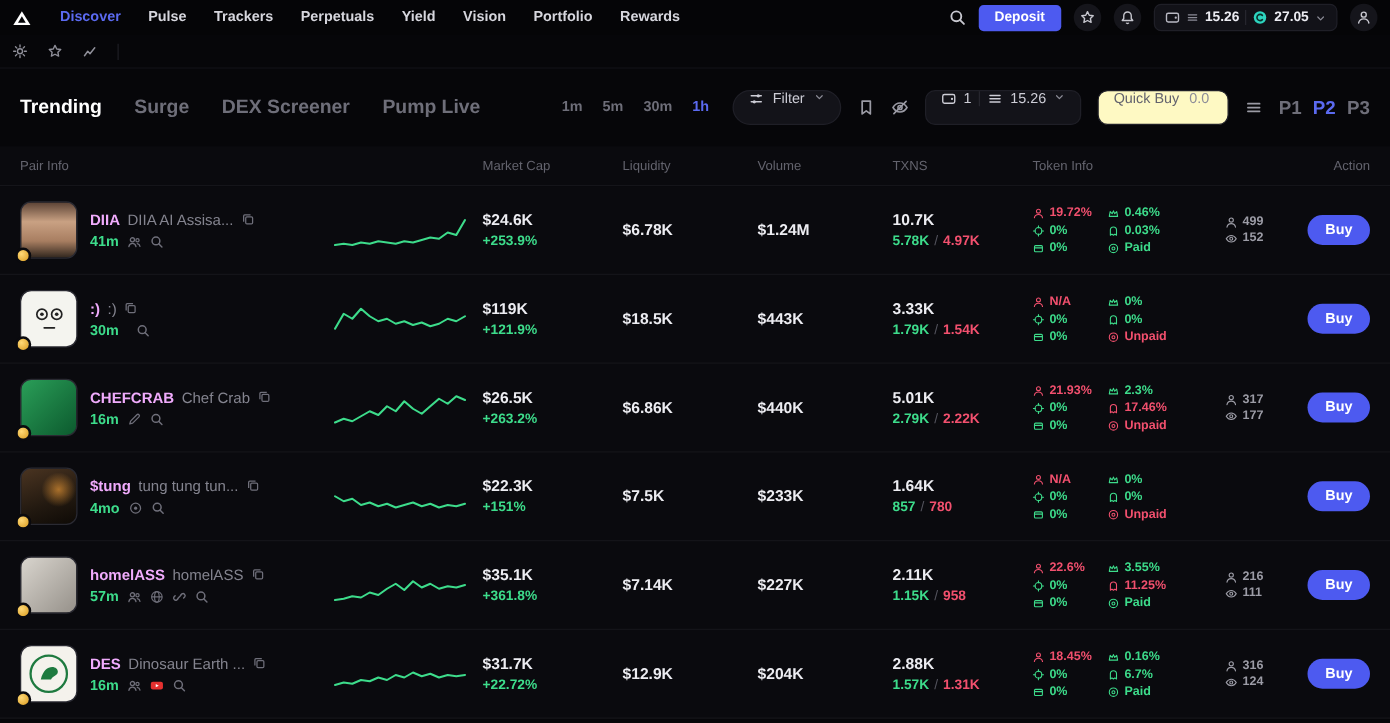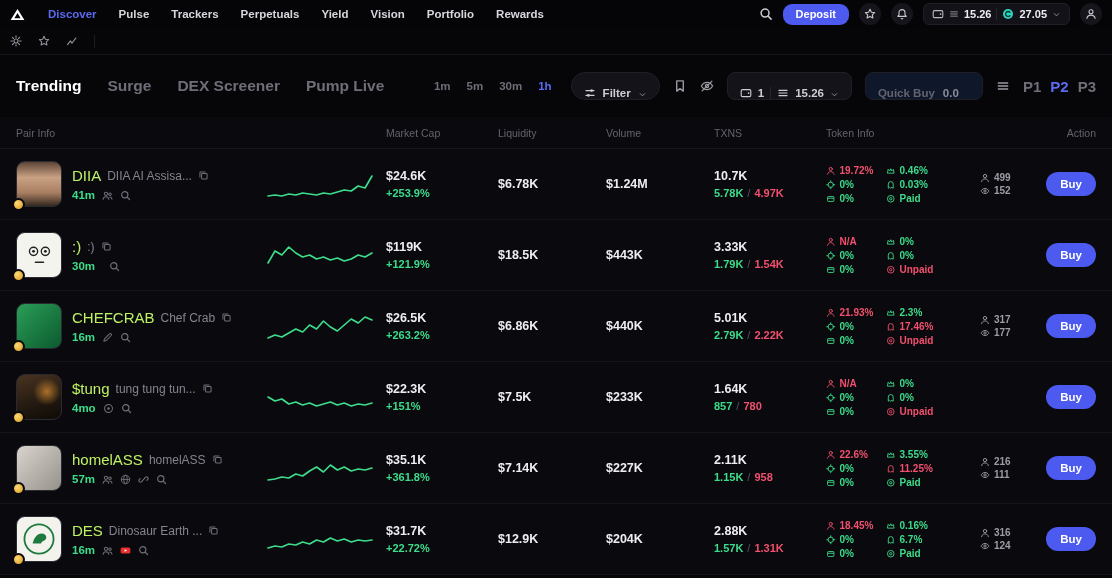--- a/index.html
+++ b/index.html
@@ -11,21 +11,21 @@
 
   .topbar{height:28px;display:flex;align-items:center;padding:0 10px;background:#050507}
   .brand{width:22px;display:flex;align-items:center;margin-right:16px;cursor:pointer}
   .brand svg{width:15px;height:13px}
   .nav{display:flex;gap:22px;align-items:center}
   .nav-item{font-size:11.5px;font-weight:600;color:#d6d6dd;cursor:pointer;white-space:nowrap}
   .nav-item.active{color:#5b6af0}
   .top-right{margin-left:auto;display:flex;align-items:center;gap:10px}
   .ticon{color:#c7c7cf;display:inline-flex;cursor:pointer}
   .ticon svg{width:14px;height:14px}
-  .deposit{background:var(--accent);color:#fff;border:none;border-radius:9px;height:21px;padding:0 13px;font-size:11px;font-weight:700;font-family:inherit;cursor:pointer}
+  .deposit{background:var(--accent);color:#fff;border:none;border-radius:4px;height:21px;padding:0 13px;font-size:11px;font-weight:700;font-family:inherit;cursor:pointer}
   .circ{width:22px;height:22px;border-radius:50%;background:#15151b;display:flex;align-items:center;justify-content:center;color:#c7c7cf;cursor:pointer;flex:none}
   .circ svg{width:12px;height:12px}
   .balance-pill{display:flex;align-items:center;gap:5px;background:#121218;border:1px solid #1f1f27;border-radius:6px;height:22px;padding:0 8px;font-size:11px;font-weight:700;color:#ececf2;cursor:pointer}
   .sep{width:1px;height:12px;background:#26262e}
   .balance-pill [data-icon="wallet"] svg{width:12px;height:12px;color:#b9b9c3}
   .balance-pill [data-icon="bars"] svg{width:10px;height:10px;color:#8b8b96}
   .balance-pill [data-icon="chevron"] svg{width:9px;height:9px;color:#8b8b96}
 
   .toolbar2{height:27px;display:flex;align-items:center;gap:16px;padding:0 10px;border-bottom:1px solid #131318;background:#060609}
   .toolbar2 .ticon{color:#8f8f99}
@@ -33,26 +33,26 @@
   .tb-sep{width:1px;height:13px;background:#1c1c23}
 
   .filterbar{height:62px;display:flex;align-items:center;padding:0 16px;background:#060609}
   .tabs{display:flex;gap:26px;align-items:center}
   .tab{font-size:15.5px;font-weight:600;color:#6e6e79;cursor:pointer;white-space:nowrap}
   .tab.active{color:#fff}
   .fright{margin-left:auto;display:flex;align-items:center;gap:13px}
   .tfs{display:flex;gap:4px;align-items:center}
   .tf{font-size:11.5px;font-weight:600;color:#6e6e79;padding:3px 6px;border-radius:6px;cursor:pointer}
   .tf.active{color:#5b6af0}
-  .pill{display:flex;align-items:flex-end;gap:7px;background:#131319;border:1px solid #1f1f27;border-radius:14px;height:28px;padding:0 12px;font-size:11.5px;font-weight:700;color:#cdcdd6;cursor:pointer;white-space:nowrap}
+  .pill{display:flex;align-items:flex-start;gap:7px;background:#131319;border:1px solid #1f1f27;border-radius:14px;height:28px;padding:0 12px;font-size:11.5px;font-weight:400;color:#cdcdd6;cursor:pointer;white-space:nowrap}
   .pill svg{width:12px;height:12px}
   .pill [data-icon="chevron"] svg{width:9px;height:9px;color:#8b8b96}
   .fright .ticon{color:#9a9aa4}
   .wallet-pill{border-radius:8px;gap:6px}
-  .qb{border-radius:8px;background:#0f172a;gap:8px;width:118px}
+  .qb{border-radius:8px;background:#fef9c3;gap:8px;width:105px}
   .qb-label{color:#63636e}
   .qb-value{color:#8e8e99}
   .blue{color:#5b6af0}
   .presets{display:flex;gap:9px}
   .preset{font-size:15px;font-weight:700;color:#6e6e79;cursor:pointer}
   .preset.active{color:#5b6af0}
 
   .thead{height:32px;display:flex;align-items:center;padding:0 16px;font-size:10.5px;color:#63636d;background:#0a0a0e;border-bottom:1px solid #15151a}
   .th{white-space:nowrap}
   .h-pair{width:370px}.h-mc{width:112px}.h-liq{width:108px}.h-vol{width:108px}.h-txns{width:112px}.h-info{flex:1}.h-action{width:76px;text-align:right}
@@ -65,21 +65,21 @@
   .avatar svg{width:40px;height:40px}
   .badge{position:absolute;left:-4px;bottom:-4px;width:13px;height:13px;border-radius:50%;background:radial-gradient(circle at 35% 35%,#ffd977,#d99a1e);border:2px solid #0a0a0e}
   .av-portrait{background:linear-gradient(180deg,#5d4436 0%,#c9a183 35%,#a87e61 70%,#33281f 100%)}
   .av-face{background:#f4f4ef}
   .av-crab{background:linear-gradient(135deg,#2a9e58,#0c5a2e)}
   .av-dark{background:radial-gradient(circle at 68% 38%,rgba(255,166,58,.6),rgba(255,166,58,0) 34%),linear-gradient(160deg,#4a3421,#221910 60%,#0e0a06)}
   .av-cat{background:linear-gradient(135deg,#d9d5ce,#96918a)}
   .av-dino{background:#f4f2ec}
   .pair-text{display:flex;flex-direction:column;gap:5px;min-width:0}
   .l1{display:flex;align-items:center;gap:6px;white-space:nowrap}
-  .sym{font-size:15px;font-weight:400;color:#bef264}
+  .sym{font-size:12px;font-weight:700;color:#f0abfc}
   .name{font-size:12px;color:#84848f;overflow:hidden;text-overflow:ellipsis;max-width:108px}
   .mini{color:#6f6f7a;display:inline-flex;cursor:pointer}
   .mini svg{width:11px;height:11px}
   .l2{display:flex;align-items:center;gap:7px}
   .age{font-size:11.5px;font-weight:700}
   .mini-icons{display:inline-flex;gap:7px}
   .c-spark{width:118px;padding-right:14px}
   .spark{width:100%;height:38px;overflow:visible}
   .c-mc{width:112px;display:flex;flex-direction:column;gap:4px}
   .c-liq{width:108px}.c-vol{width:108px}

